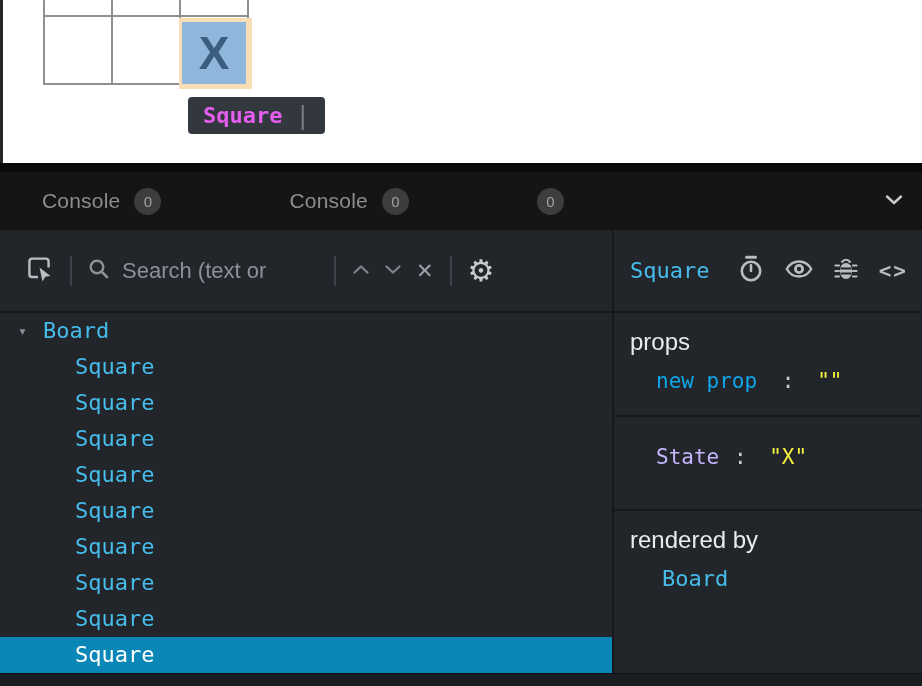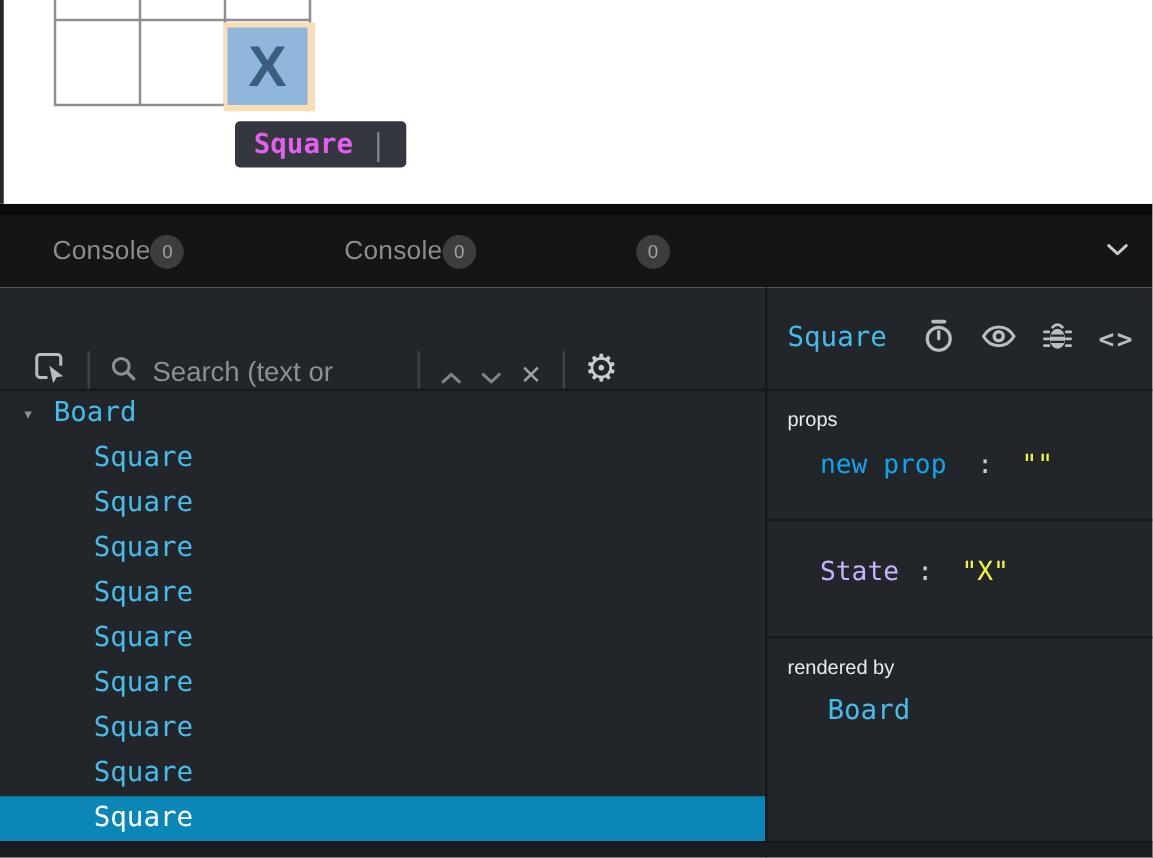--- a/index.html
+++ b/index.html
@@ -24,35 +24,35 @@
              background:#33373e; border-radius:4px;
              font-family:"DejaVu Sans Mono", monospace; font-weight:bold; font-size:22px; }
   .tt-name { color:#e45ff0; }
   .tt-sep { color:#7a7f85; font-weight:normal; font-size:24px; }
   .tt-size { color:#e3e4e6; }
 
   
   .top-strip { width:922px; height:9px; background:#0a0a0b; }
   .tabbar { width:922px; height:58px; background:#151515; display:flex;
             align-items:center; padding-left:42px; column-gap:128px; }
-  .tab { display:flex; align-items:center; background:none; border:none; cursor:pointer; }
+  .tab { display:flex; align-items:center; gap:14px; background:none; border:none; cursor:pointer; }
   .tab-label { font-size:21px; color:#8d8d8d; letter-spacing:.2px; }
   .tab.active .tab-label { color:#ffffff; font-weight:bold; }
   .badge { min-width:27px; height:27px; border-radius:14px; background:#3d3d3d;
            color:#9fa1a3; font-size:15px; display:flex; align-items:center;
            justify-content:center; padding:0 6px; }
   .tab-collapse { margin-left:auto; margin-right:18px; background:none; border:none; cursor:pointer; display:flex; }
 
   
   .dt { display:flex; width:922px; height:456px; background:#22262b; position:relative; }
   .left { width:614px; border-right:2px solid #16181c; display:flex; flex-direction:column; }
   .right { flex:1; display:flex; flex-direction:column; }
 
   .toolbar { height:83px; border-bottom:2px solid #16181c; display:flex;
-             align-items:flex-end; padding-left:26px; flex-shrink:0; }
+             align-items:center; padding-left:26px; flex-shrink:0; }
   .vdiv { width:2px; height:30px; background:#3d434a; margin:0 16px; flex-shrink:0; }
   .icon-btn { background:none; border:none; cursor:pointer; display:flex;
               align-items:center; justify-content:center; padding:0; }
   .search-input { background:transparent; border:none; outline:none; width:196px;
                   margin-left:12px; font-size:22px; color:#d7dade;
                   font-family:"Liberation Sans", sans-serif; }
   .search-input::placeholder { color:#8a9199; }
   .glyph-clear { font-size:21px; color:#9aa0a6; line-height:1; }
   .glyph-gear { font-size:30px; color:#c9ccd0; line-height:1; }
   .nav-gap { width:14px; flex-shrink:0; }
@@ -71,21 +71,21 @@
              align-items:center; padding:0 14px 0 16px; flex-shrink:0; }
   .rtitle { font-family:"DejaVu Sans Mono", monospace; font-size:22px; color:#45bce9; }
   .ricons { margin-left:auto; display:flex; align-items:center; gap:21px; }
   .glyph-code { font-family:"DejaVu Sans Mono", monospace; font-size:21px; font-weight:bold;
                 color:#b9bdc2; letter-spacing:2px; }
   .sect { padding:15px 14px 0 16px; border-bottom:2px solid #16181c; }
   .sect-props { height:104px; }
   .sect-hooks { height:94px; }
   .sect-rendered { border-bottom:none; flex:1; }
   .sect-title-row { display:flex; align-items:center; }
-  .sect-title { font-size:16px; color:#e9ebee; }
+  .sect-title { font-size:24px; color:#e9ebee; }
   .kv { margin-top:13px; padding-left:26px; font-family:"DejaVu Sans Mono", monospace; font-size:21px; }
   .k-gray { color:#0ea5e9; }
   .k-purple { color:#c4b5fd; }
   .colon { color:#c8ccd0; margin:0 10px 0 2px; }
   .colon-wide { margin-left:12px; }
   .v-yellow { color:#f5f441; cursor:text; }
   .rendered-link { margin-top:12px; padding-left:32px; font-family:"DejaVu Sans Mono", monospace;
                    font-size:22px; color:#45bce9; cursor:pointer; }
   .hook-icon-btn { margin-left:auto; }
 

